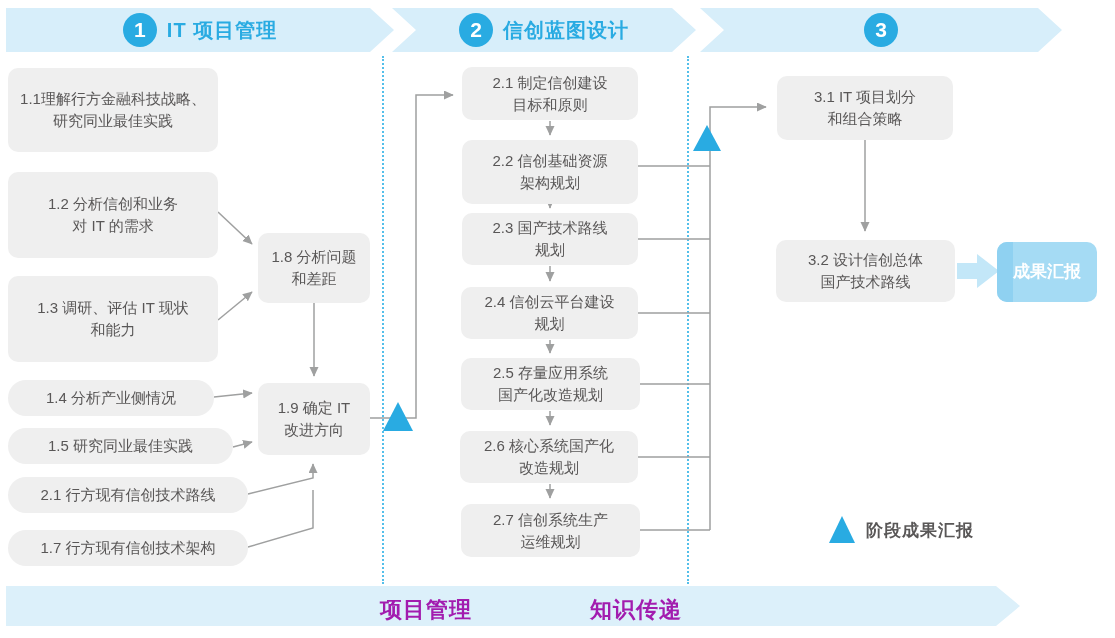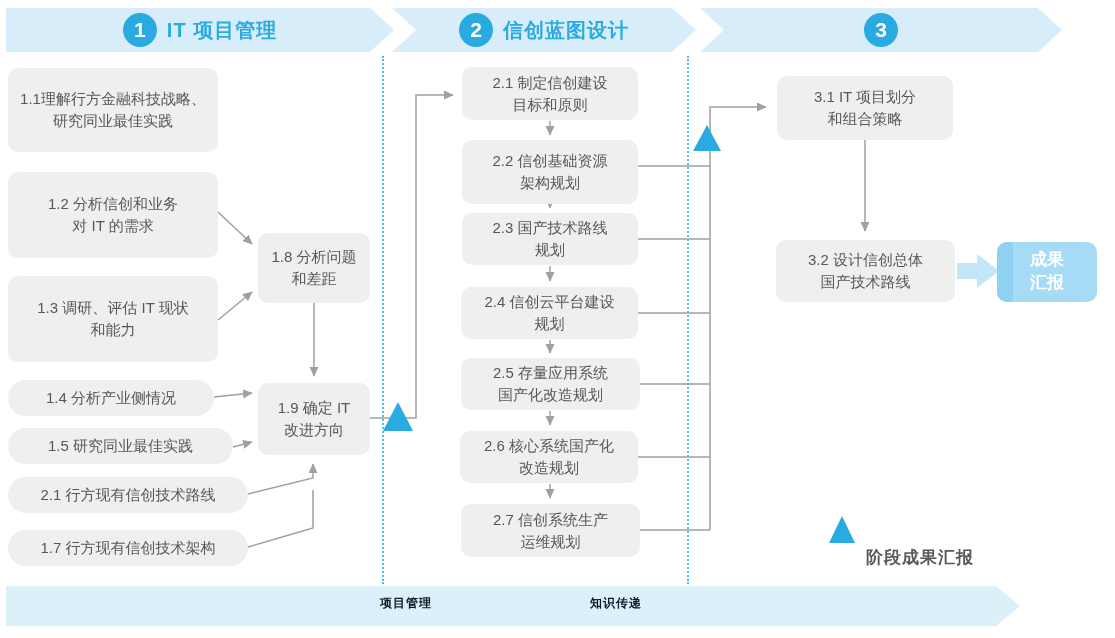--- a/index.html
+++ b/index.html
@@ -21,31 +21,31 @@
         font-size:15px;line-height:1.45;display:flex;flex-direction:column;
         align-items:center;justify-content:center;text-align:center;white-space:nowrap;}
   .pill{border-radius:18px;text-align:center;}
 
   
   .dotted{position:absolute;top:56px;height:528px;width:0;border-left:2px dotted #54BFEA;}
 
   
   .bottomband{position:absolute;left:6px;top:586px;width:1014px;height:40px;background:#DCF0FA;
               clip-path:polygon(0 0,990px 0,1014px 50%,990px 100%,0 100%);}
-  .bb-label{position:absolute;top:9px;color:#0f172a;font-weight:bold;font-size:12px;letter-spacing:1px;}
+  .bb-label{position:absolute;top:9px;color:#a21caf;font-weight:bold;font-size:22px;letter-spacing:1px;}
 
   
   .result{position:absolute;left:997px;top:242px;width:100px;height:60px;background:#A5DBF4;
           border-radius:10px;color:#ffffff;font-weight:bold;font-size:17px;line-height:1.35;
-          display:flex;flex-direction:column;align-items:center;justify-content:center;}
+          display:flex;flex-direction:row;align-items:center;justify-content:center;}
   .result::before{content:"";position:absolute;left:0;top:0;bottom:0;width:16px;
                   background:#8FD1F1;border-radius:10px 0 0 10px;}
   .result div{position:relative;}
 
-  .legend-label{position:absolute;left:866px;top:546px;color:#595757;font-weight:bold;font-size:17px;letter-spacing:1px;}
+  .legend-label{position:absolute;left:866px;top:519px;color:#595757;font-weight:bold;font-size:17px;letter-spacing:1px;}
 
   svg.overlay{position:absolute;left:0;top:0;}
 </style>
 </head>
 <body>
 
 <div class="canvas">
 
   <div class="band band1">
     <span class="num">1</span>

